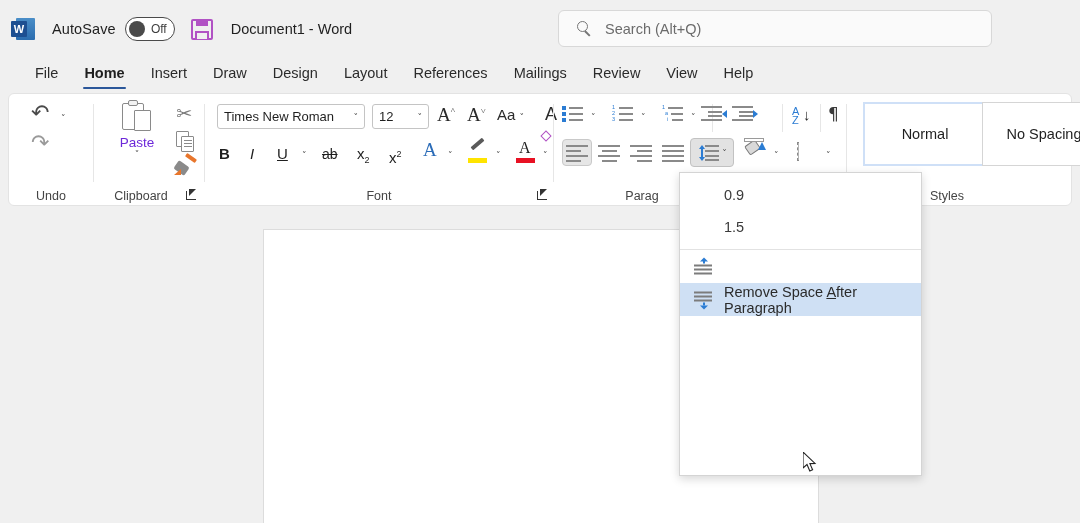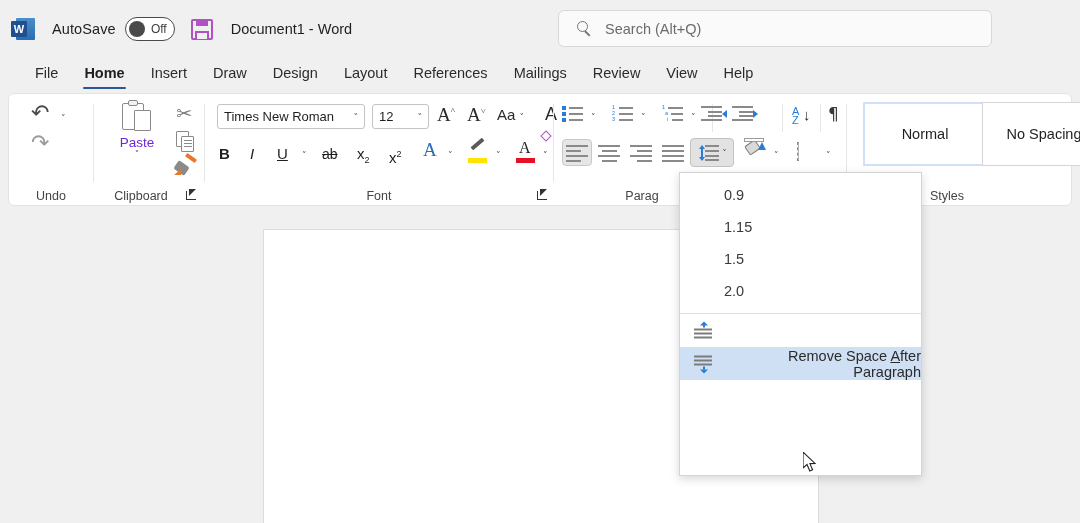--- a/index.html
+++ b/index.html
@@ -353,21 +353,21 @@
     height: 32px; display: flex; align-items: center; padding-left: 44px;
     font-size: 14.5px; color: #3a3a3a; position: relative;
   }
   .menu-sep {
     height: 1px; background: #e2e2e2; margin: 6px 0 0 0;
   }
   .mi-action {
     height: 33px; display: flex; align-items: center; font-size: 14.5px; color: #2b2b2b;
     position: relative; padding-left: 44px;
   }
-  .mi-action.hl { background: #cfe0f4; text-align: right; }
+  .mi-action.hl { background: #cfe0f4; }
   .mi-ico {
     position: absolute; left: 12px; top: 50%; transform: translateY(-50%);
     width: 22px; height: 19px;
   }
   .mi-ico .l {
     position: absolute; left: 2px; width: 18px; height: 2px; background: #7c7c7c;
   }
   .mi-ico .arw {
     position: absolute; left: 8px; width: 0; height: 0;
     border-left: 4px solid transparent; border-right: 4px solid transparent;
@@ -621,23 +621,21 @@
       <span class="group-label" style="left:0;width:200px">Styles</span>
     </div>
   </div>
 
   <div class="doc-area">
     <div class="page"></div>
   </div>
 
   <div class="menu">
     <div class="mi">0.9</div>
-    <div class="mi">1.15</div>
     <div class="mi">1.5</div>
-    <div class="mi">2.0</div>
     <div class="menu-sep"></div>
 
     <div class="mi-action">
       <span class="mi-ico">
         <span class="arw" style="top:0;border-bottom:4px solid #2b7cd3"></span>
         <span class="stem" style="top:3px;height:3px"></span>
         <span class="l" style="top:7px"></span>
         <span class="l" style="top:11px"></span>
         <span class="l" style="top:15px"></span>
       </span>

